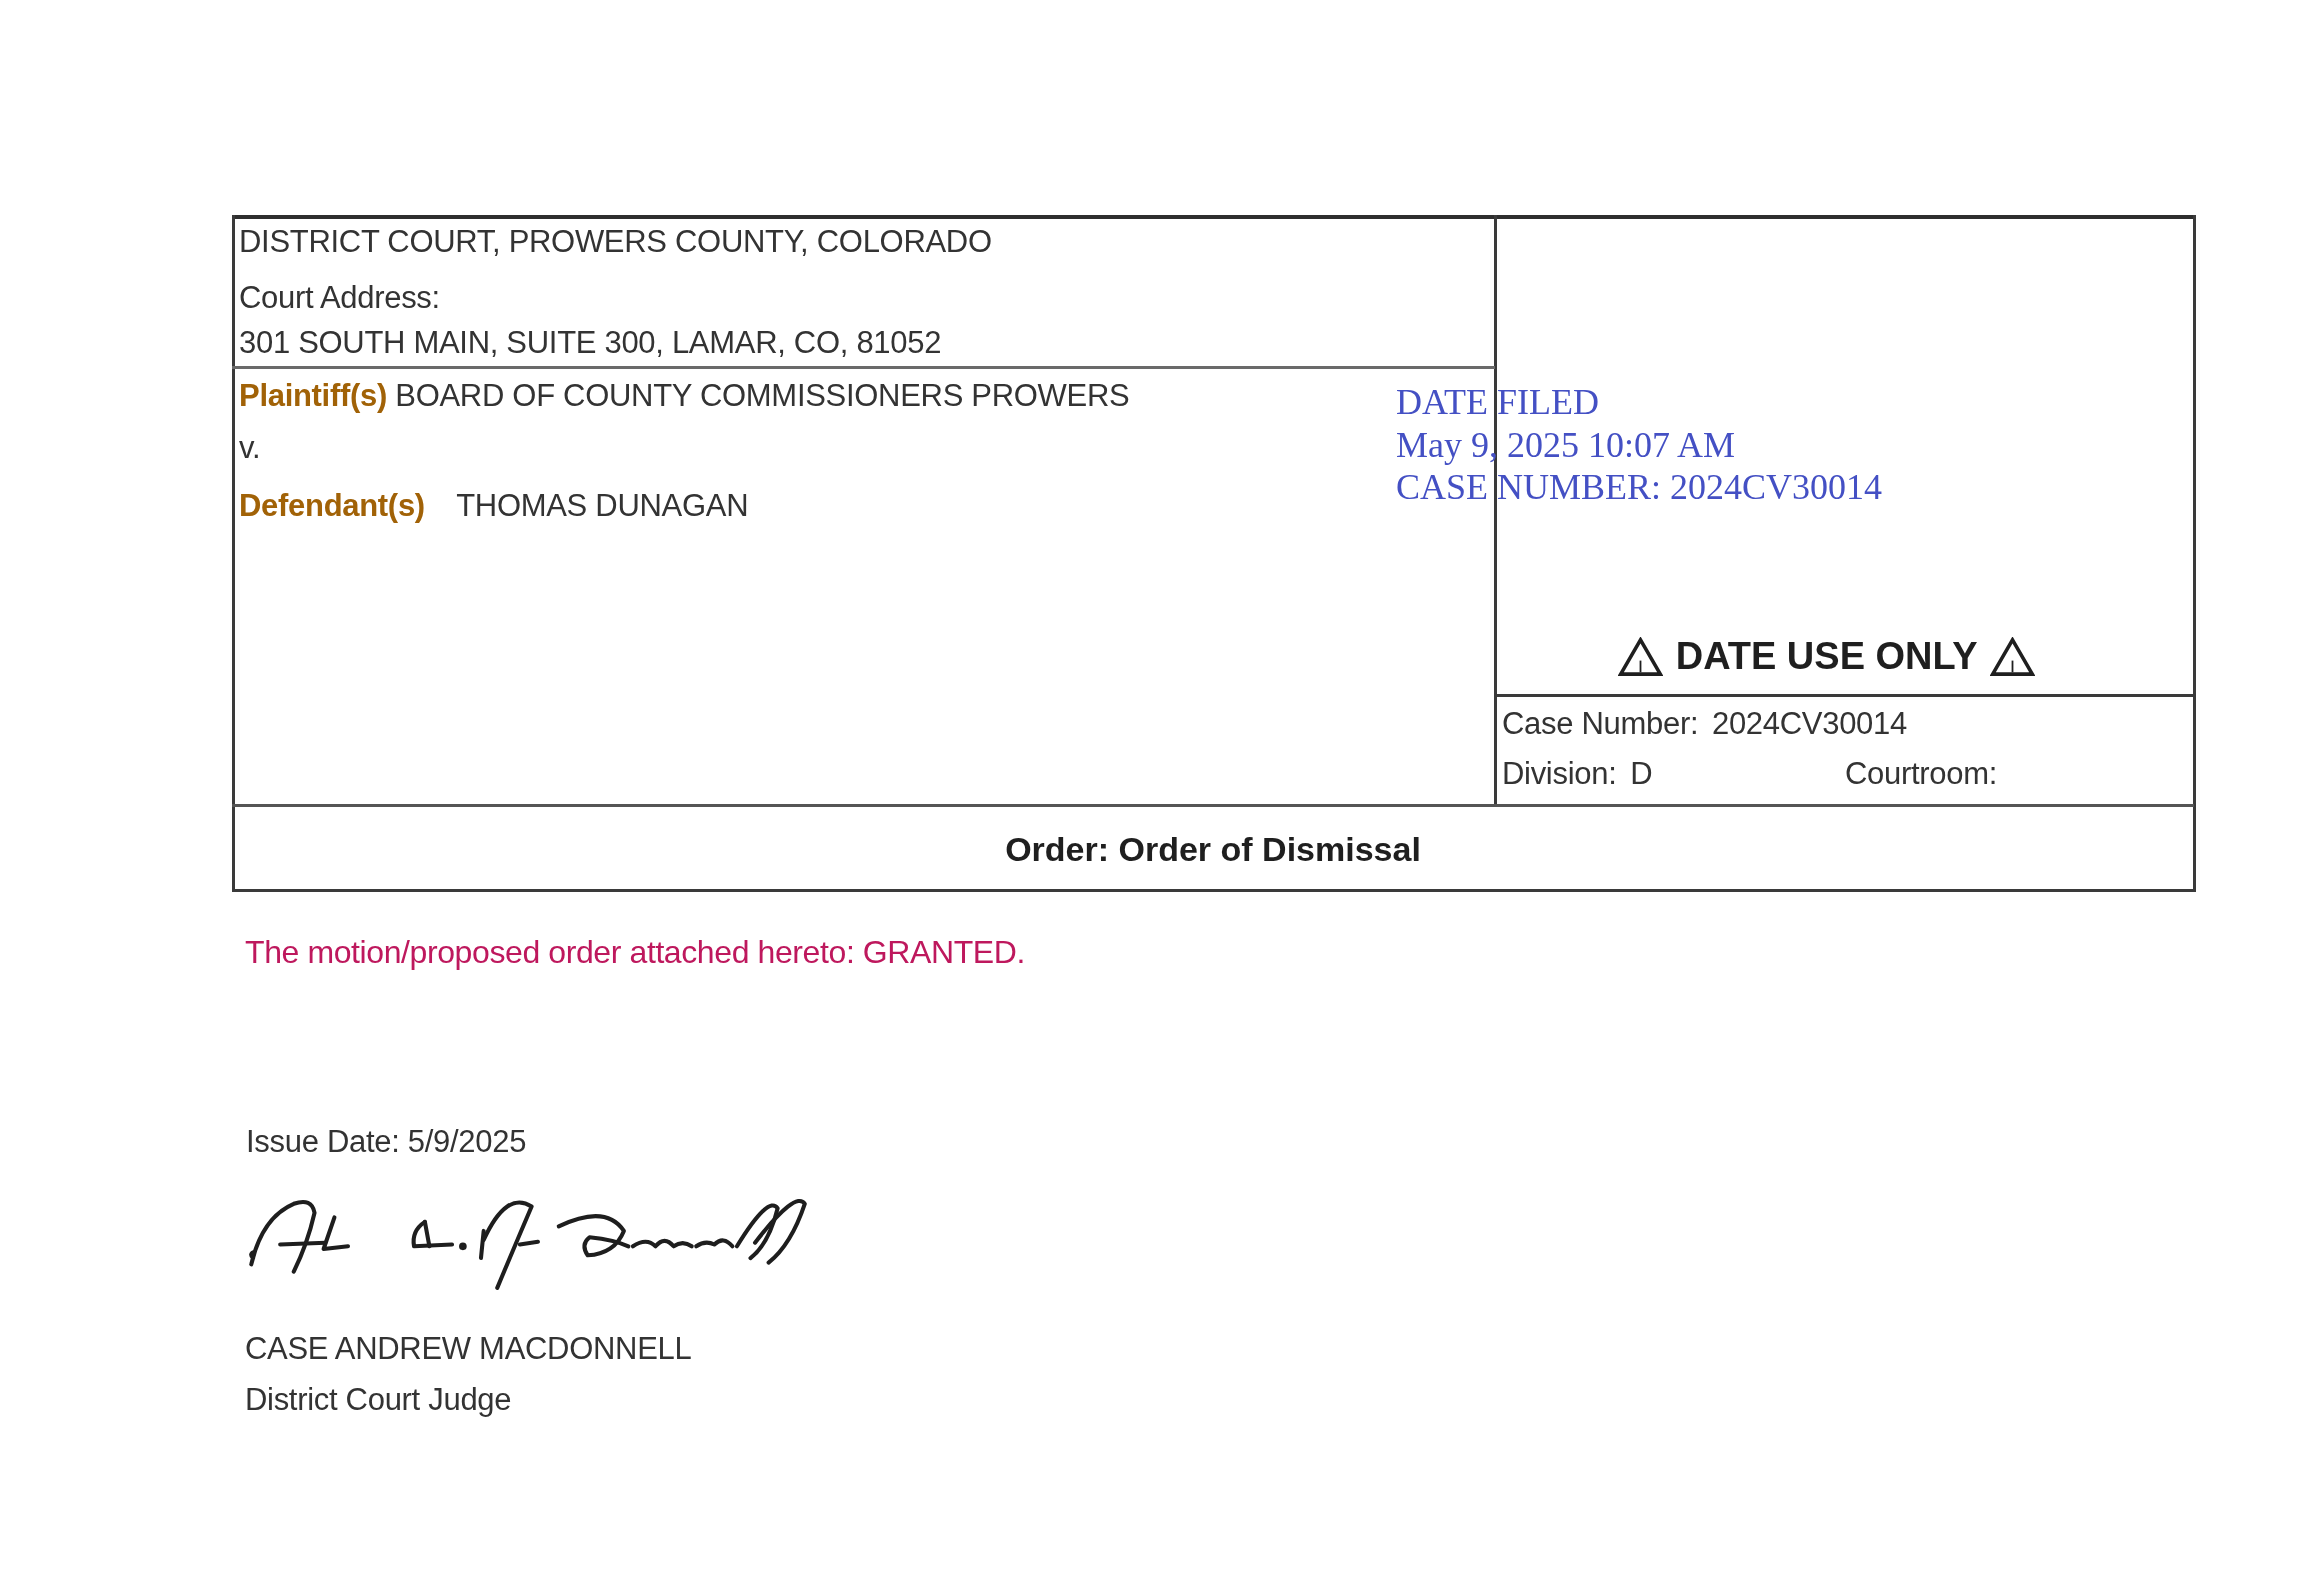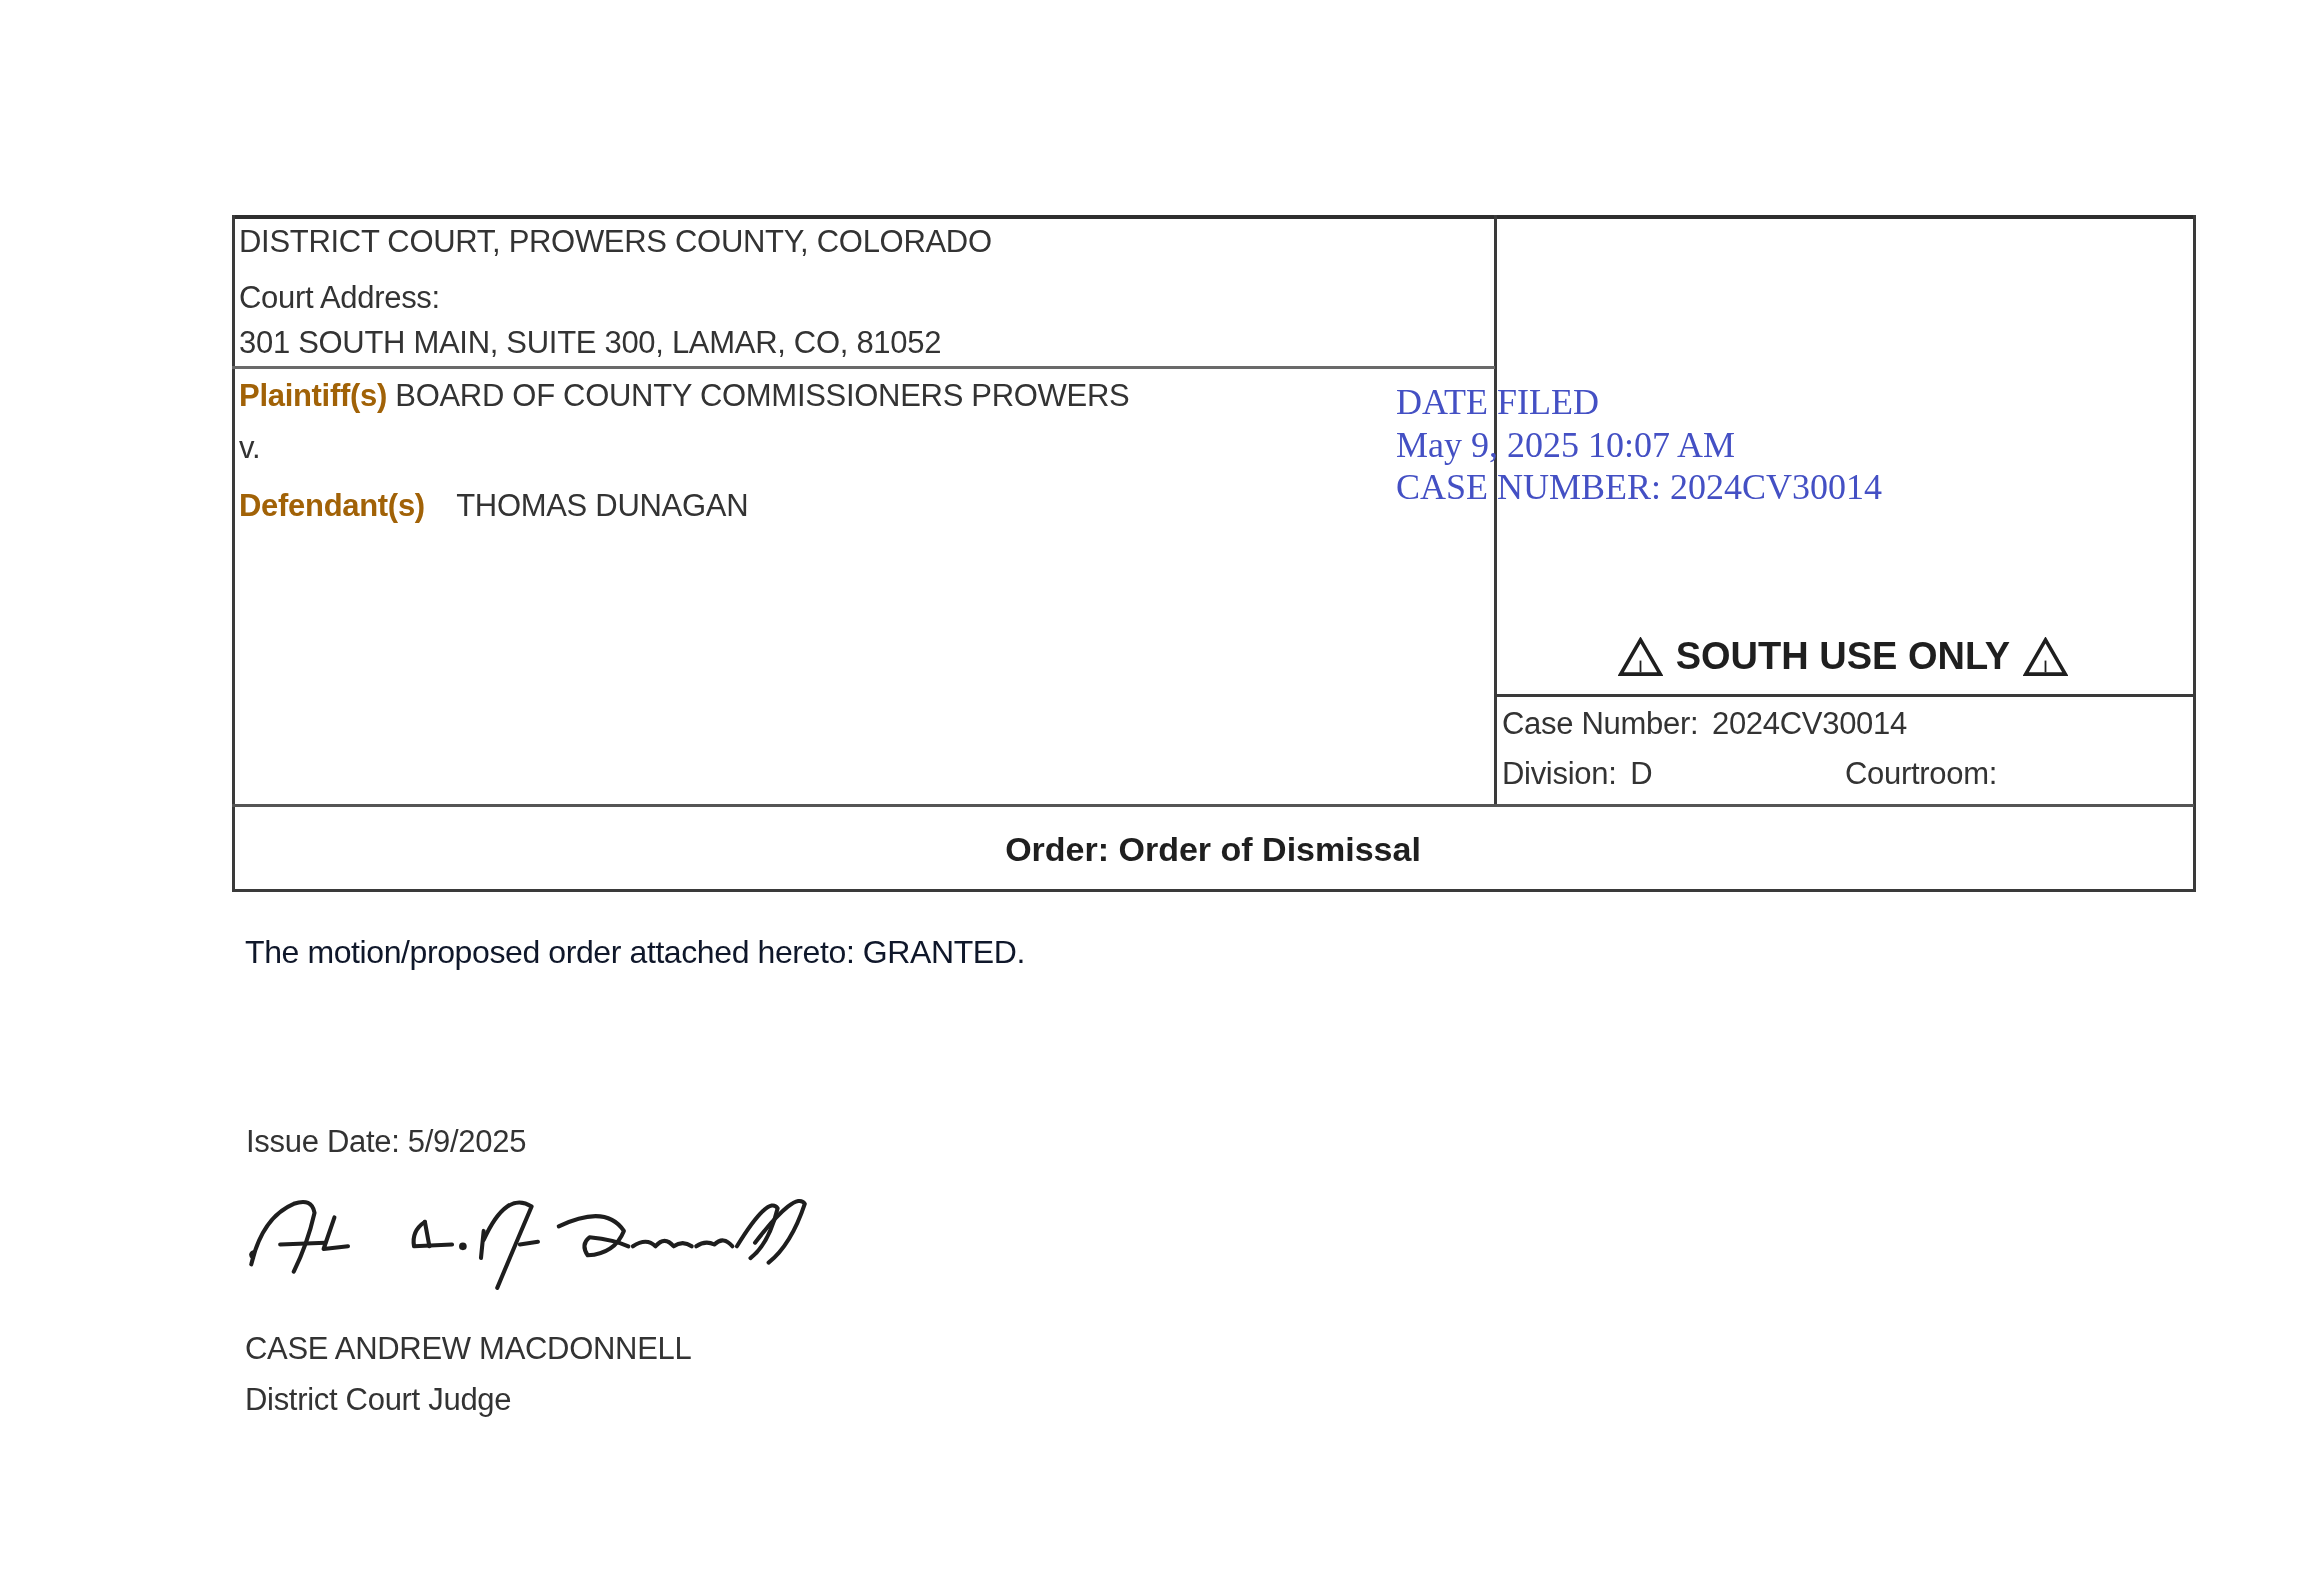--- a/index.html
+++ b/index.html
@@ -61,21 +61,21 @@
 
     .order-title {
       font-size: 34px;
       font-weight: bold;
       color: #1f1f1f;
       line-height: 1;
     }
 
     .body-text {
       font-size: 32px;
-      color: #0f172a;
+      color: #be185d;
       line-height: 1;
       letter-spacing: -0.4px;
     }
 
     .sig-svg { position: absolute; }
   </style>
 </head>
 <body>
 
 <div>
@@ -106,21 +106,21 @@
 
   <div class="abs stamp" style="left:1396px; top:384px;">DATE FILED</div>
   <div class="abs stamp" style="left:1396px; top:427px;">May 9, 2025 10:07 AM</div>
   <div class="abs stamp" style="left:1396px; top:469px;">CASE NUMBER: 2024CV30014</div>
 
   <div class="abs court-use" style="left:1618px; top:637px;">
     <svg class="tri-icon" viewBox="0 0 50 44">
       <polygon points="25,3 47,41 3,41" fill="none" stroke="#1f1f1f" stroke-width="4" stroke-linejoin="miter"></polygon>
       <line x1="25" y1="26" x2="25" y2="39" stroke="#1f1f1f" stroke-width="2"></line>
     </svg>
-    <span style="margin-bottom:1.8px;">SOUTH USE ONLY</span>
+    <span style="margin-bottom:1.8px;">DATE USE ONLY</span>
     <svg class="tri-icon" viewBox="0 0 50 44">
       <polygon points="25,3 47,41 3,41" fill="none" stroke="#1f1f1f" stroke-width="4" stroke-linejoin="miter"></polygon>
       <line x1="25" y1="26" x2="25" y2="39" stroke="#1f1f1f" stroke-width="2"></line>
     </svg>
   </div>
 
   <div class="abs cap-text" style="left:1502px; top:708px;">
     <span>Case Number:</span>
     <span style="margin-left:5.4px;">2024CV30014</span>
   </div>

